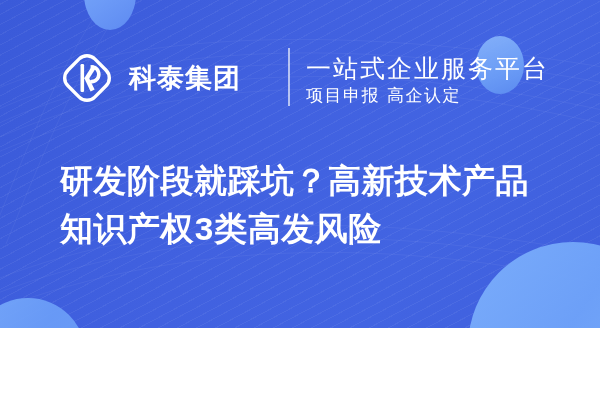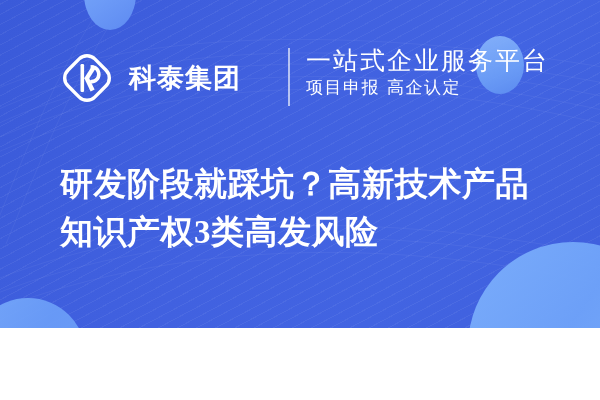--- a/index.html
+++ b/index.html
@@ -75,39 +75,39 @@
     display:flex; align-items:center; gap:5px;
     font-size:14px; font-weight:700; color:#ffffff; letter-spacing:3.5px;
   }
   .logo-rule { display:block; width:13px; height:3px; background:#ffffff; }
 
   #header-divider {
     position:absolute; left:288px; top:8px;
     width:1.5px; height:58px; background:rgba(255,255,255,.62);
   }
 
-  #header-slogan { position:absolute; left:306px; top:6px; }
+  #header-slogan { position:absolute; left:306px; top:14px; }
   #slogan-main {
     font-size:25px; font-weight:400; color:#ffffff;
     letter-spacing:2px; line-height:1.22;
     font-family:"DejaVu Sans","Liberation Sans",sans-serif;
   }
   #slogan-sub {
     margin-top:0;
     font-size:17px; font-weight:400; color:#ffffff;
     letter-spacing:1.5px; line-height:1.2;
     font-family:"DejaVu Sans","Liberation Sans",sans-serif;
   }
 
   
   #headline {
     position:absolute; left:60px; top:160px; width:500px;
     font-size:33px; font-weight:700; color:#ffffff;
     line-height:48px; letter-spacing:.5px;
-    font-family:Liberation Serif, serif;
+    font-family:Liberation Mono, monospace;
   }
 </style>
 </head>
 <body>
 
 <div id="banner">
 
   <div id="texture-diagonal"></div>
 
   <svg id="texture-swoosh" viewBox="0 0 600 400" preserveAspectRatio="none">

